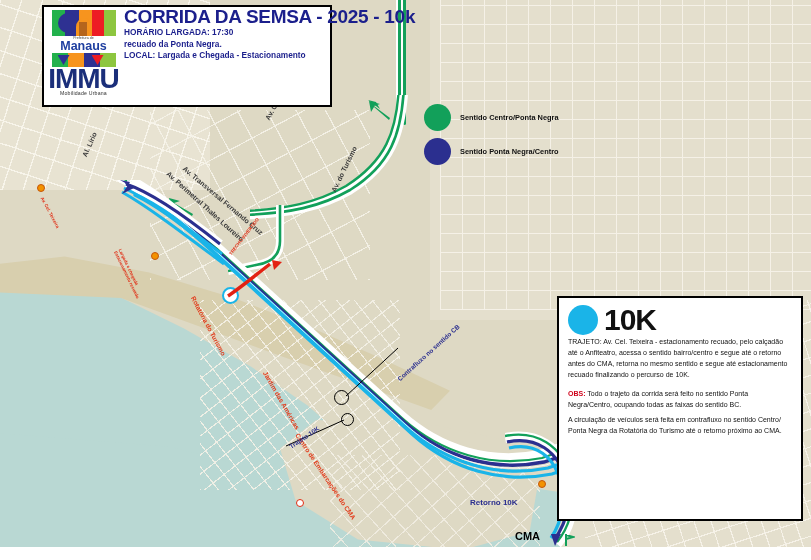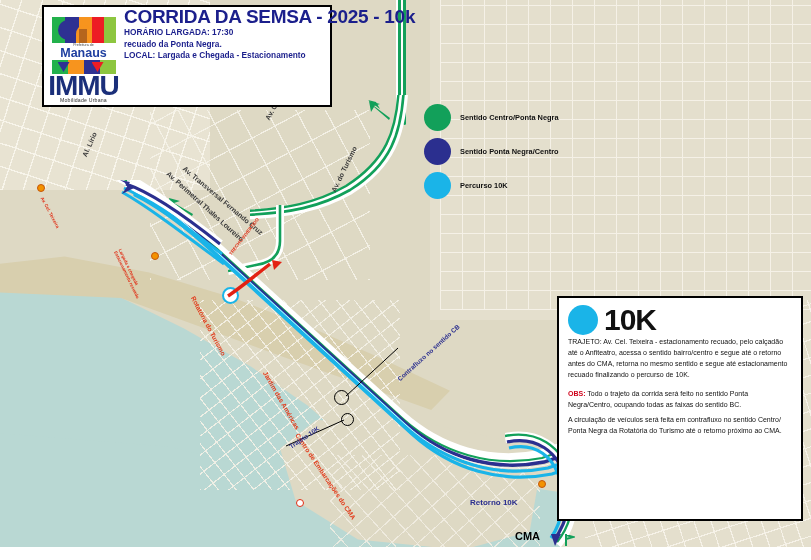--- a/index.html
+++ b/index.html
@@ -17,21 +17,21 @@
   .route{position:absolute;transform-origin:0 50%;border-radius:2px;}
   .r-green{background:#13a05a;}
   .r-white{background:#ffffff;}
 
   
   .panel{position:absolute;background:#ffffff;border:2px solid #000;box-sizing:border-box;}
 
   
   #hdr{left:42px;top:5px;width:290px;height:102px;display:flex;}
   #hdr .logo{width:78px;flex:0 0 78px;padding:3px 2px 2px 3px;box-sizing:border-box;
-             display:flex;flex-direction:column;align-items:center;justify-content:flex-end;}
+             display:flex;flex-direction:column;align-items:center;justify-content:flex-start;}
   #hdr .txt{flex:1;padding:3px 4px 2px 2px;box-sizing:border-box;}
   .hdr-title{font-weight:bold;font-size:19px;color:#1b1f8c;letter-spacing:-.3px;
              line-height:14px;margin-bottom:3px;white-space:nowrap;}
   .hdr-line{font-weight:bold;font-size:8.3px;color:#1b1f8c;line-height:11.6px;}
 
   .logo-flag{width:64px;height:26px;position:relative;overflow:hidden;}
   .logo-flag i{position:absolute;display:block;}
   .logo-word{font-weight:bold;font-size:12.5px;color:#1f3fa0;line-height:12px;margin-top:0px;}
   .logo-pref{font-size:3.6px;color:#444;line-height:4px;}
   .logo-bar2{width:64px;height:14px;position:relative;overflow:hidden;margin-top:1px;}
@@ -294,24 +294,20 @@
 
   <div id="legend">
     <div class="lg-row">
       <div class="lg-dot" style="background:#12a05a;"></div>
       <div class="lg-txt">Sentido Centro/Ponta Negra</div>
     </div>
     <div class="lg-row">
       <div class="lg-dot" style="background:#2b2f8f;"></div>
       <div class="lg-txt">Sentido Ponta Negra/Centro</div>
     </div>
-    <div class="lg-row">
-      <div class="lg-dot" style="background:#1ab4e8;"></div>
-      <div class="lg-txt">Percurso 10K</div>
-    </div>
   </div>
 
   <div id="circ">
     <div class="cbox white">
       <div class="circ-title">CIRCULAÇÃO DE VEÍCULOS</div>
     </div>
 
     <div class="cbox yellow">
       <div class="c-head">Sentido Centro/Ponta Negra</div>
       <div class="c-body">Trecho: do retorno próximo ao CMA até a Rotatória do Turismo - veículos seguem na faixa da direita, acesso à direita para Av. do Turismo, retorno em frente ao cemitério, e acessar à direita as vias do Alphaville e seguir para o complexo turístico da Ponta Negra.</div>

